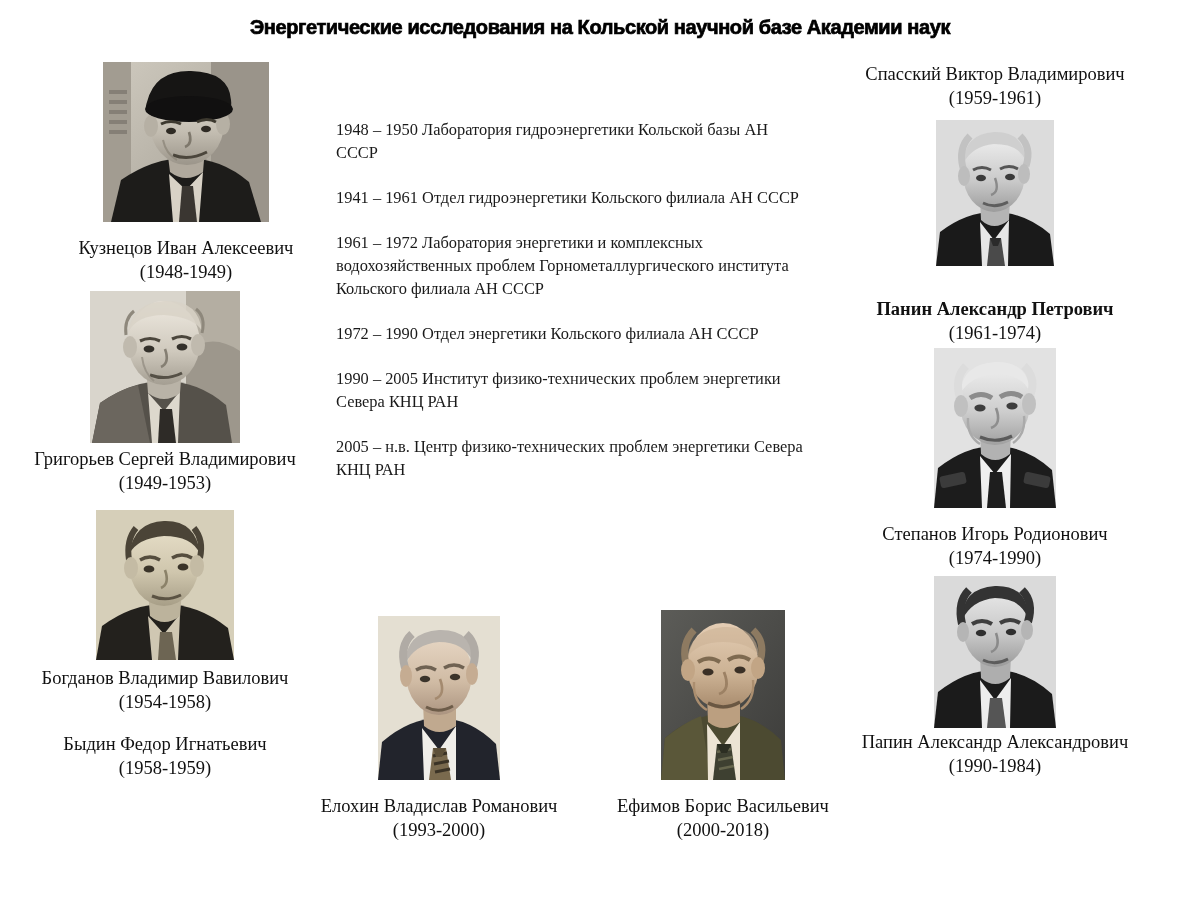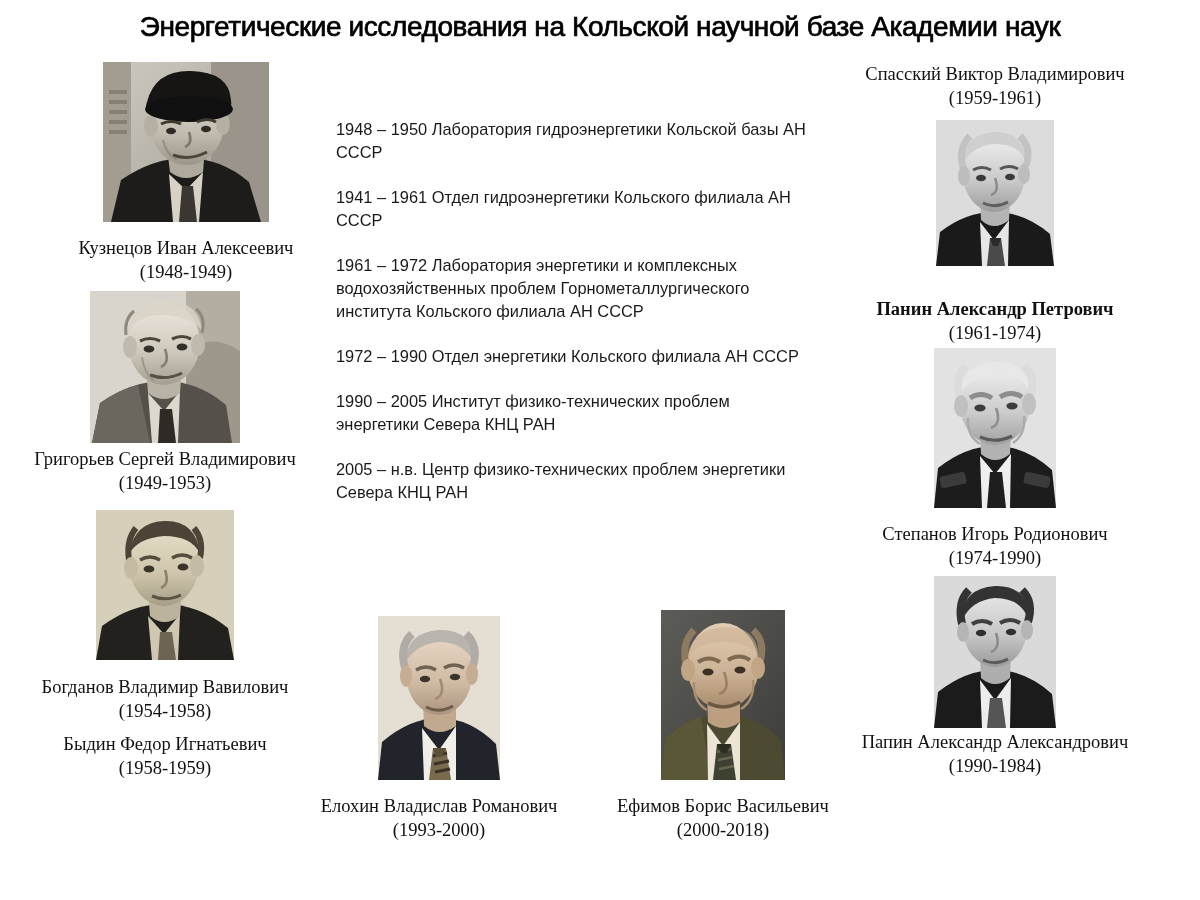--- a/index.html
+++ b/index.html
@@ -24,22 +24,22 @@
   }
 
   
   .slide-title {
     position: absolute;
     left: 60px;
     top: 8px;
     width: 1080px;
     text-align: center;
     font-family: "Liberation Sans", "DejaVu Sans", sans-serif;
-    font-weight: normal;
-    font-size: 28px;
+    font-weight: bold;
+    font-size: 20px;
     line-height: 38px;
     letter-spacing: -0.4px;
     color: #000000;
     -webkit-text-stroke: 0.7px #000;
   }
 
   
   .person {
     position: absolute;
     text-align: center;
@@ -70,21 +70,21 @@
   .timeline {
     position: absolute;
     left: 336px;
     top: 118px;
     width: 470px;
     font-family: "Liberation Sans", "DejaVu Sans", sans-serif;
     font-size: 16.4px;
     line-height: 23px;
     color: #1a1a1a;
   }
-  .timeline-item { margin-bottom: 22px; }
+  .timeline-item { margin-bottom: 22px; font-family: Liberation Serif, serif; }
   .timeline-item:last-child { margin-bottom: 0; }
 </style>
 </head>
 <body>
 
 <div class="slide">
 
   <div class="slide-title">Энергетические исследования на Кольской научной базе Академии наук</div>
 
   <div class="person" style="left:0px; top:62px; width:330px;padding-left:21px;">
@@ -216,21 +216,21 @@
 
         <path d="M44 50 Q54 44 64 50" stroke="#554d3e" stroke-width="3.4" fill="none"></path>
         <path d="M76 48 Q86 42 96 48" stroke="#554d3e" stroke-width="3.4" fill="none"></path>
         <ellipse cx="53" cy="59" rx="5.4" ry="3.6" fill="#3a3429"></ellipse>
         <ellipse cx="87" cy="57" rx="5.4" ry="3.6" fill="#3a3429"></ellipse>
 
         <path d="M69 60 Q74 74 65 78" stroke="#8b8269" stroke-width="2.6" fill="none"></path>
         <path d="M56 86 Q70 92 85 85" stroke="#5b5343" stroke-width="3" fill="none"></path>
       </svg>
     </div>
-    <div class="person-name" style="margin-top:15px;">Богданов Владимир Вавилович</div>
+    <div class="person-name" style="margin-top:6px;">Богданов Владимир Вавилович</div>
     <div class="person-years">(1954-1958)</div>
   </div>
 
   <div class="person caption-only" style="left:0px; top:732px; width:330px;">
     <div class="person-name">Быдин Федор Игнатьевич</div>
     <div class="person-years">(1958-1959)</div>
   </div>
 
   <div class="timeline">
     <div class="timeline-item">1948 – 1950 Лаборатория гидроэнергетики Кольской базы АН СССР</div>

